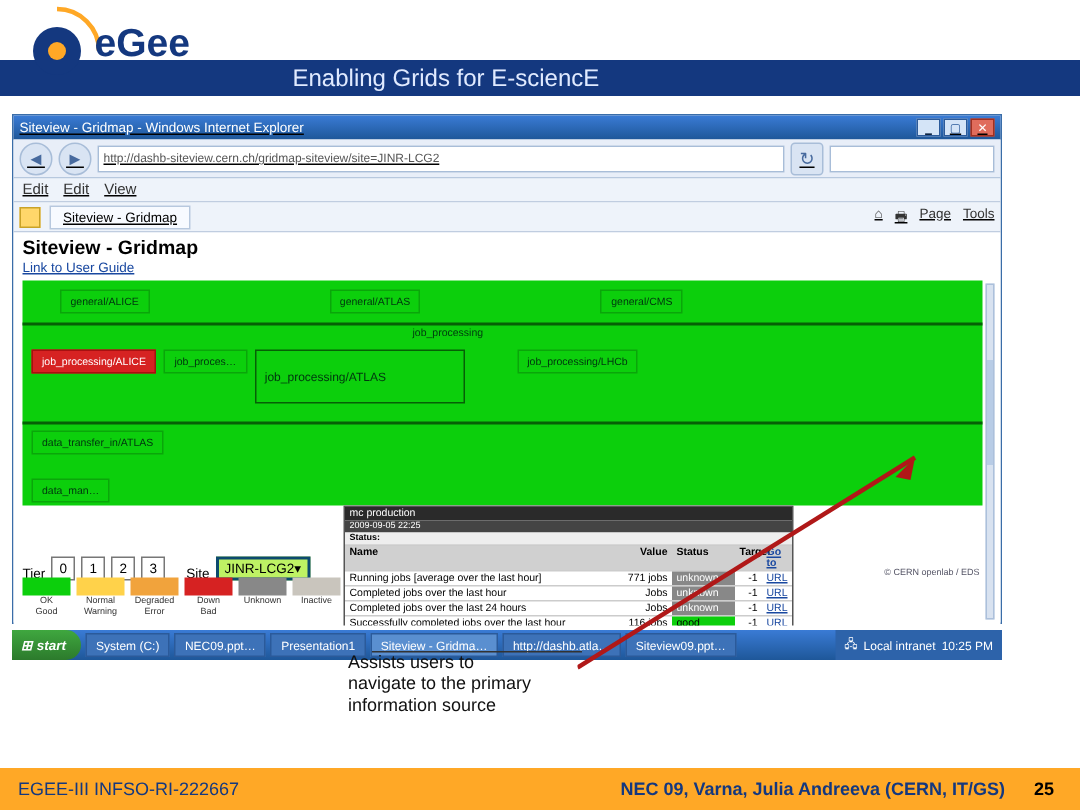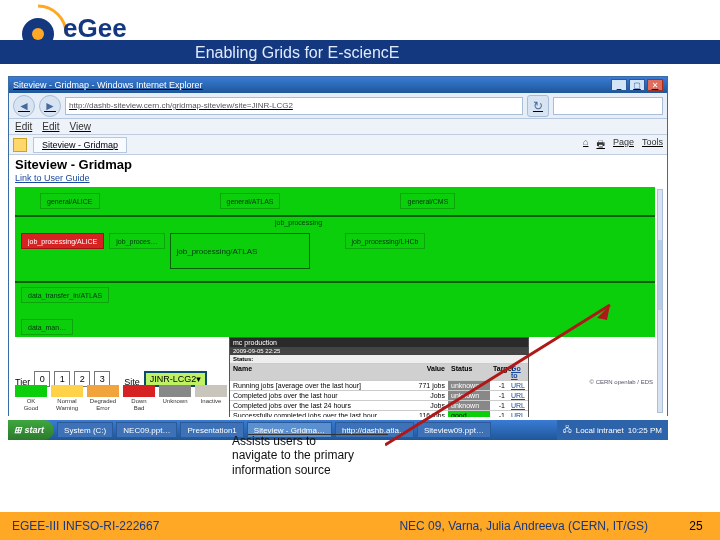--- a/index.html
+++ b/index.html
@@ -51,21 +51,21 @@
   .cern-credit{position:absolute;right:14px;bottom:32px;font-size:6px;color:#556}
   .annotation{position:absolute;left:232px;top:434px;width:130px;font-size:12px;color:#111;line-height:1.2}
   .annotation-line{position:absolute;left:248px;top:434px;width:140px;height:0;border-top:1px solid #333}
   .arrow{position:absolute;left:385px;top:300px;width:260px;height:150px;pointer-events:none;z-index:5}
   .taskbar{position:absolute;left:8px;top:420px;width:660px;height:20px;background:linear-gradient(#3a7bd5,#1e5799);display:flex;align-items:center;font-size:9px;color:#fff}
   .start{background:linear-gradient(#3fa73f,#2c7a2c);height:20px;display:flex;align-items:center;padding:0 10px 0 6px;border-radius:0 10px 10px 0;gap:3px;font-weight:bold;font-style:italic}
   .tb-item{padding:0 6px;height:16px;margin-left:3px;background:#3d72b8;display:flex;align-items:center;border:1px solid #2b5a9a;font-size:8px}
   .tb-item.active{background:#5a8fd0}
   .tb-tray{margin-left:auto;padding:0 6px;height:20px;background:#2d63aa;display:flex;align-items:center;gap:4px;font-size:8px}
   .footer-band{position:absolute;left:0;bottom:0;width:720px;height:28px;background:#ffa826;display:flex;align-items:center;padding:0 12px;font-size:12px;color:#14387f}
-  .footer-band .fr{margin-left:auto;display:flex;gap:36px;align-items:flex-end;font-weight:normal}
+  .footer-band .fr{margin-left:auto;display:flex;gap:14px;align-items:flex-end;font-weight:bold}
   .pgnum{color:#000000;width:24px;text-align:center}
   .scr{position:absolute;right:4px;top:34px;width:6px;height:224px;background:#d8e2f0;border:1px solid #acc0db}
   .scr .th{position:absolute;left:0;top:50px;width:100%;height:70px;background:#b8cce6}
 </style>
 </head>
 <body>
 
 <div class="header-band">
   <div class="header-blue"></div>
   <svg class="logo" viewBox="0 0 155 48">

